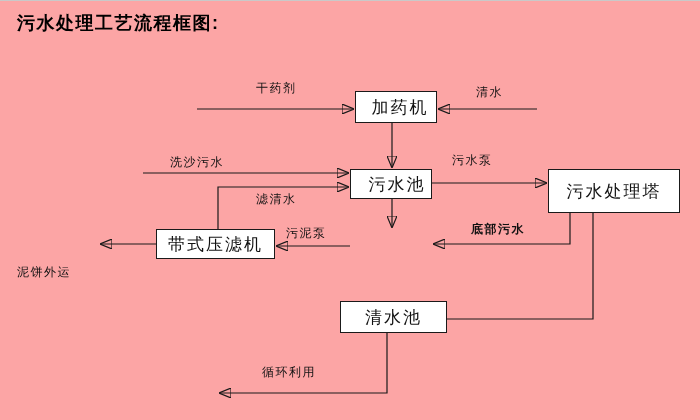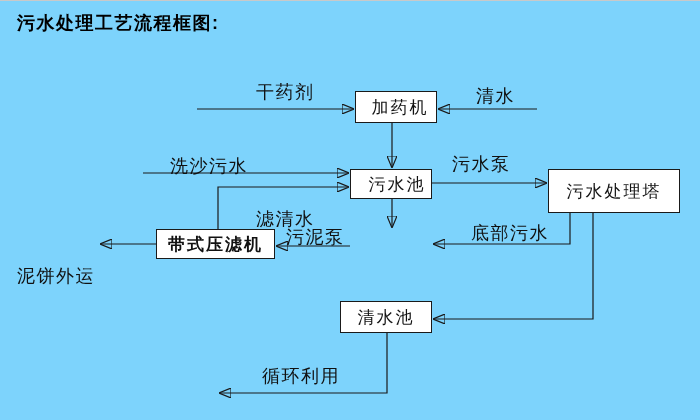--- a/index.html
+++ b/index.html
@@ -1,31 +1,31 @@
 <!DOCTYPE html>
 <html><head>
 <meta charset="utf-8">
 <style>
   html,body { margin:0; padding:0; background:#ffffff; }
   .canvas {
-    position:relative; width:700px; height:420px; background:#7dd3fc;
+    position:relative; width:700px; height:420px; background:#fca5a5;
     font-family:"Liberation Sans", sans-serif; overflow:hidden;
     border-top:1px solid #c9c9c9; box-sizing:border-box; color:#111;
   }
   .title {
     position:absolute; left:17px; top:10px;
     font-size:18px; font-weight:bold; letter-spacing:1.5px; color:#000;
   }
   .node {
     position:absolute; display:flex; align-items:center; justify-content:center;
     border:1.5px solid #1a1a1a; background:#ffffff;
     font-size:17px; letter-spacing:2px; white-space:nowrap; box-sizing:border-box;
   }
   .flabel {
-    position:absolute; font-size:18px; letter-spacing:1.5px; white-space:nowrap;
+    position:absolute; font-size:12px; letter-spacing:1.5px; white-space:nowrap;
   }
   .arrows { position:absolute; left:0; top:0; width:700px; height:420px; }
   .arrows path { fill:none; stroke:#1a1a1a; stroke-width:1.2; }
 </style>
 </head>
 <body>
 
 <div class="canvas">
 
   <div class="title">污水处理工艺流程框图:</div>
@@ -46,26 +46,26 @@
     <path d="M570,198 L570,243 L434,243" marker-end="url(#ah)"></path>
     <path d="M350,245 L277,245" marker-end="url(#ah)"></path>
     <path d="M156,243 L101,243" marker-end="url(#ah)"></path>
     <path d="M593,198 L593,318 L434,318" marker-end="url(#ah)"></path>
     <path d="M387,332 L387,392 L220,392" marker-end="url(#ah)"></path>
   </svg>
 
   <div class="node" style="left:355px; top:90px;  width:82px;  height:32px;padding-left:8px;">加药机</div>
   <div class="node" style="left:350px; top:168px; width:82px;  height:30px;padding-left:12px;">污水池</div>
   <div class="node" style="left:548px; top:168px; width:132px; height:44px;">污水处理塔</div>
-  <div class="node" style="left:156px; top:228px; width:119px; height:30px;font-weight:bold;">带式压滤机</div>
-  <div class="node" style="left:340px; top:300px; width:92px;  height:32px;">清水池</div>
+  <div class="node" style="left:156px; top:228px; width:119px; height:30px;">带式压滤机</div>
+  <div class="node" style="left:340px; top:300px; width:107px;  height:32px;">清水池</div>
 
   <span class="flabel" style="left:256px; top:79px;">干药剂</span>
   <span class="flabel" style="left:476px; top:83px;">清水</span>
   <span class="flabel" style="left:170px; top:153px;">洗沙污水</span>
   <span class="flabel" style="left:452px; top:151px;">污水泵</span>
-  <span class="flabel" style="left:256px; top:190px;margin-top:16px;">滤清水</span>
+  <span class="flabel" style="left:256px; top:190px;">滤清水</span>
   <span class="flabel" style="left:17px;  top:227px;margin-top:36px;">泥饼外运</span>
   <span class="flabel" style="left:286px; top:224px;">污泥泵</span>
-  <span class="flabel" style="left:471px; top:220px;">底部污水</span>
+  <span class="flabel" style="left:471px; top:220px;font-weight:bold;">底部污水</span>
   <span class="flabel" style="left:262px; top:363px;">循环利用</span>
 
 </div>
 
 </body></html>

